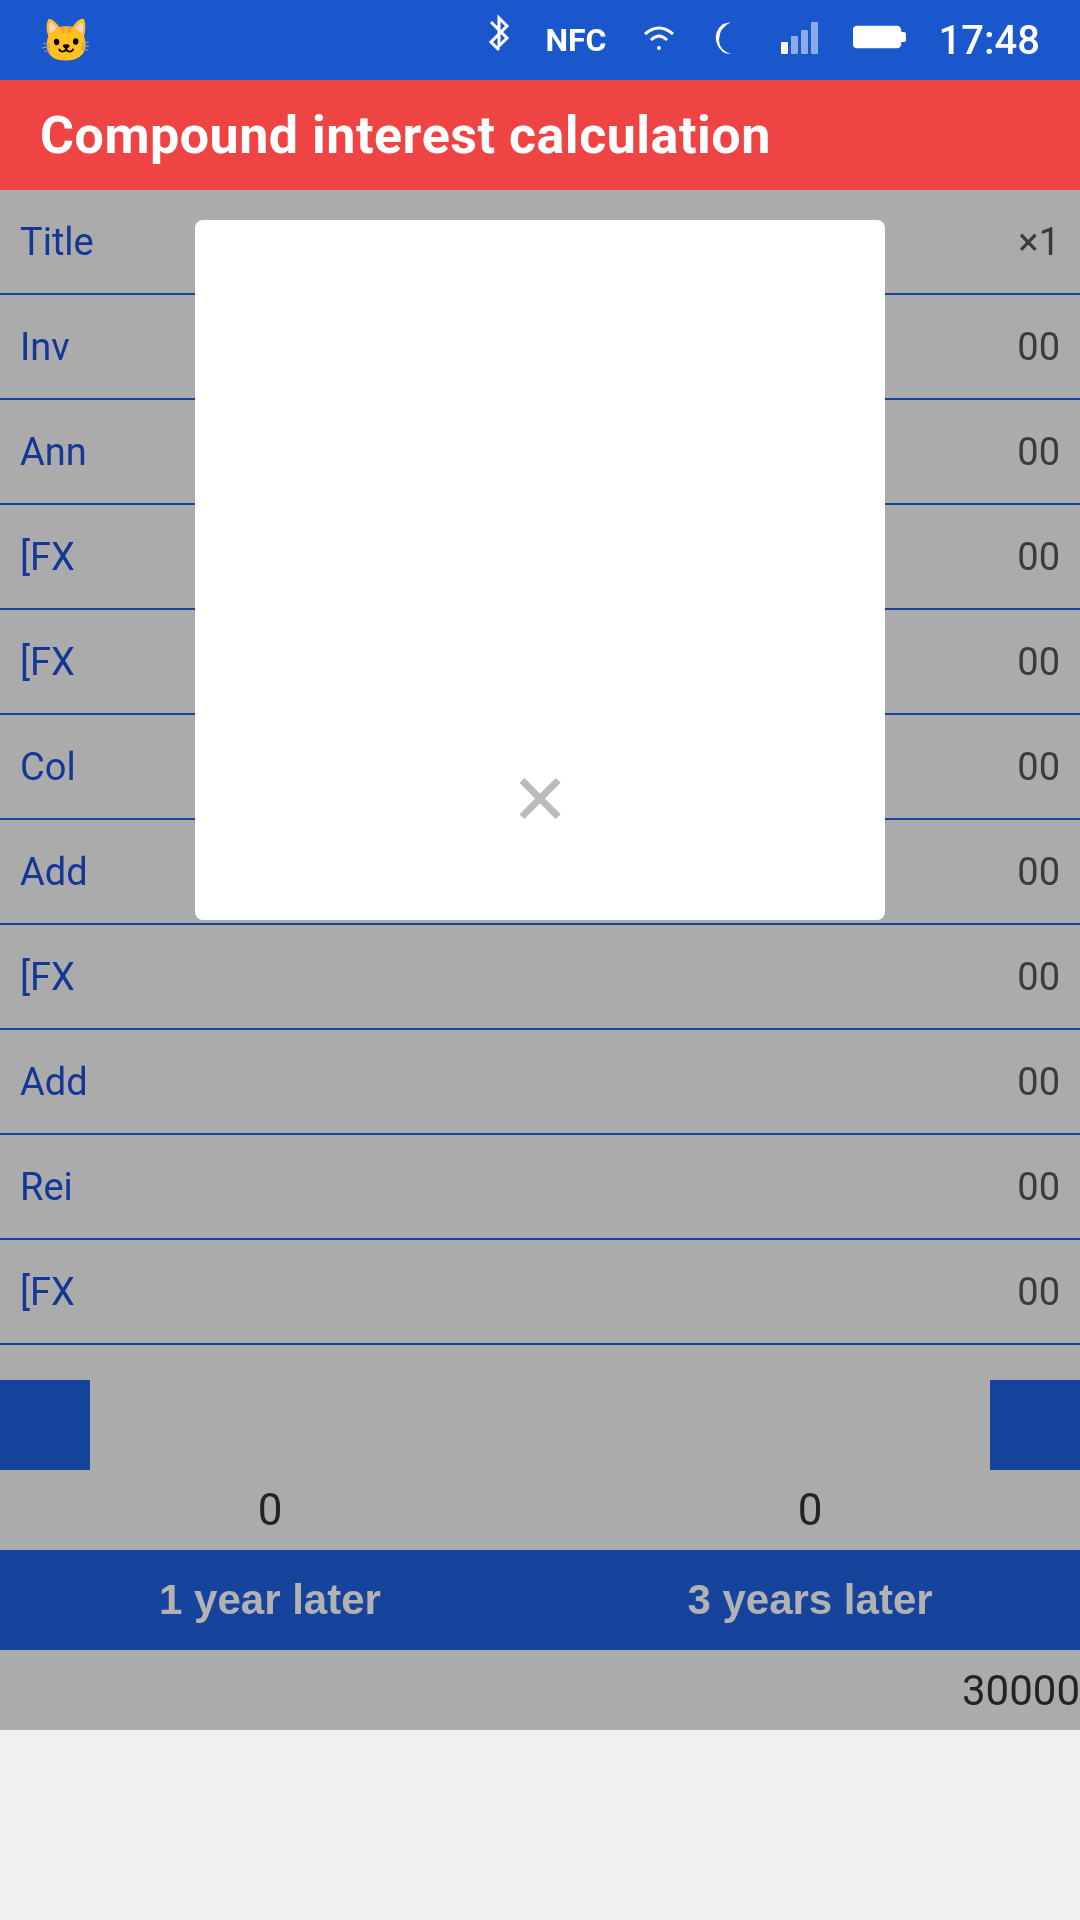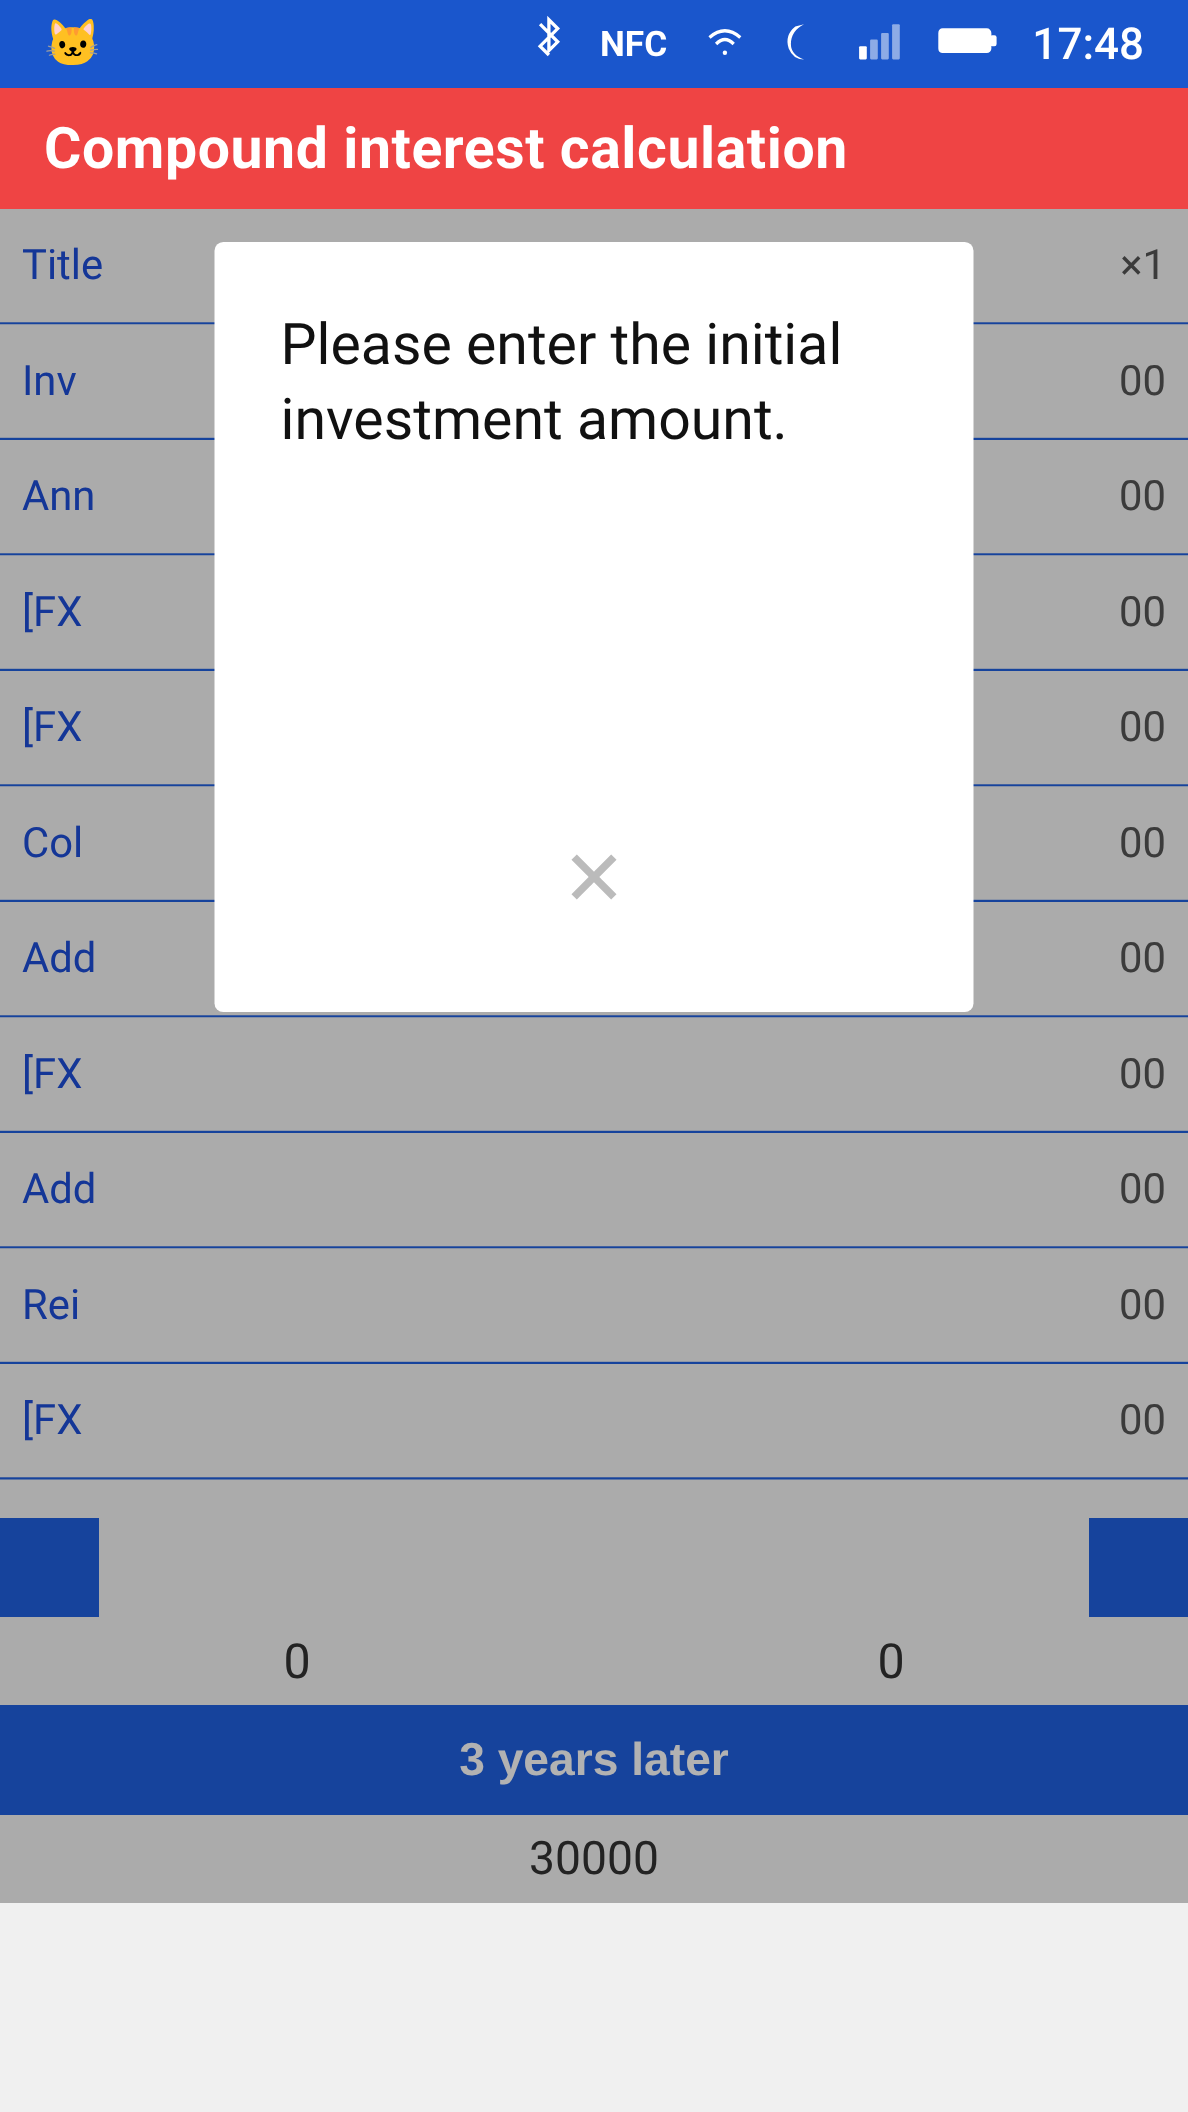--- a/index.html
+++ b/index.html
@@ -137,21 +137,21 @@
       cursor: pointer;
     }
 
     .amount-row {
       display: flex;
       height: 80px;
       align-items: center;
     }
     .amount-cell {
       flex: 1;
-      text-align: center;
+      text-align: right;
       font-size: 42px;
       color: #333;
     }
 
     
     .modal-overlay {
       position: absolute;
       top: 0;
       left: 0;
       width: 100%;
@@ -313,30 +313,30 @@
       <button class="action-btn-left"></button>
       <button class="action-btn-right"></button>
     </div>
 
     <div class="result-row">
       <span class="result-cell">0</span>
       <span class="result-cell">0</span>
     </div>
 
     <div class="year-buttons">
+      <button class="year-btn">1 year later</button>
       <button class="year-btn">3 years later</button>
     </div>
 
     <div class="amount-row">
       <span class="amount-cell">30000</span>
     </div>
   </div>
 
   <div class="modal-overlay">
     <div class="modal">
-      <p class="modal-title">Please enter the initial investment amount.</p>
       <div class="modal-close">
         <span class="close-x">✕</span>
       </div>
     </div>
   </div>
 
 </div>
 
 </body></html>

